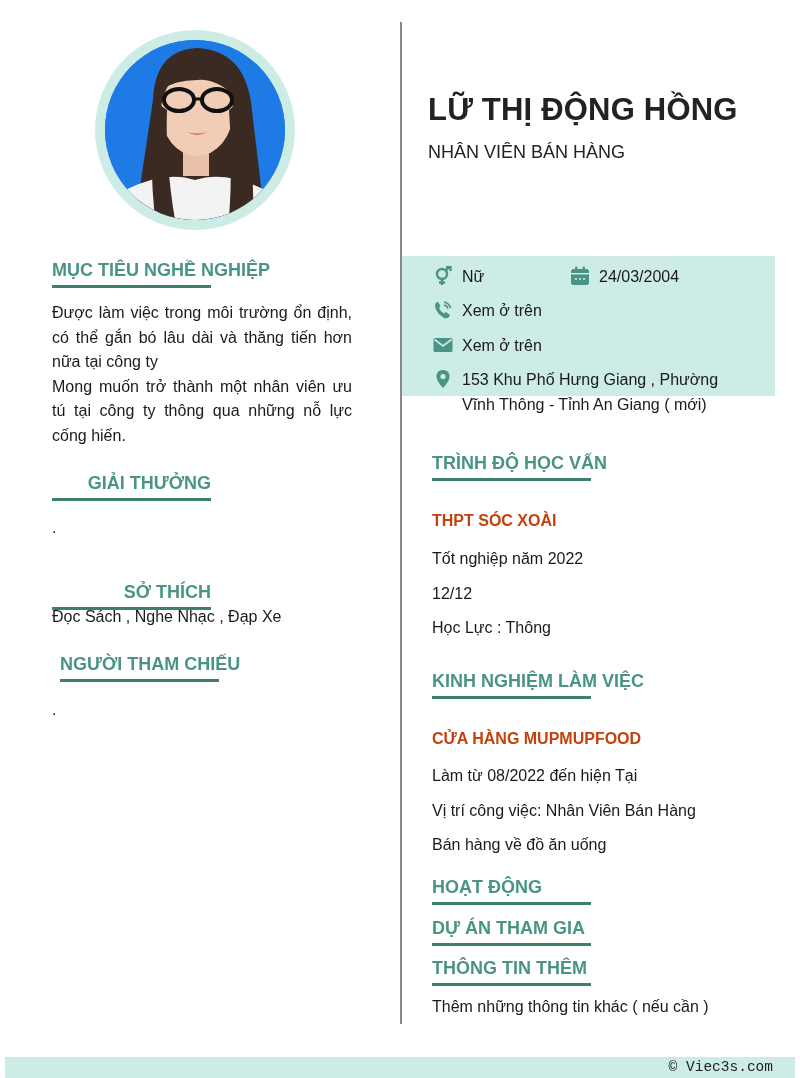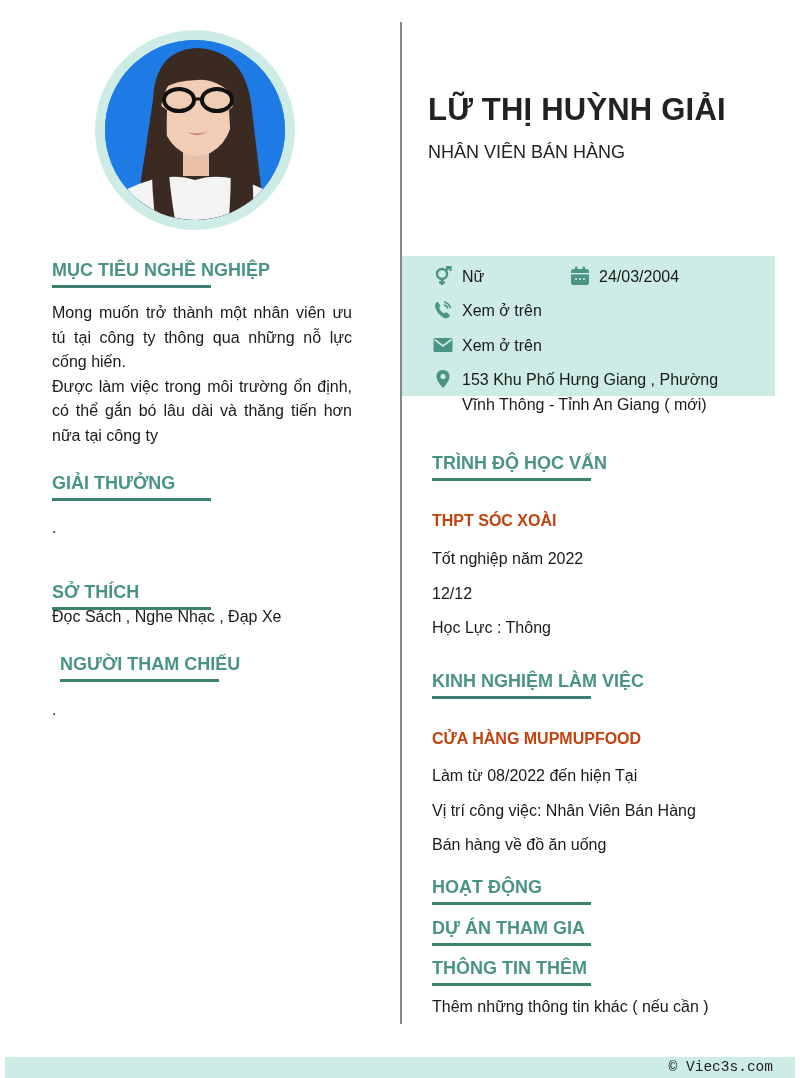--- a/index.html
+++ b/index.html
@@ -6,21 +6,21 @@
     html, body { width: 800px; height: 1078px; background: #ffffff; overflow: hidden; }
     body { position: relative; font-family: "Liberation Sans", "DejaVu Sans", sans-serif; color: #1a1a1a; }
 
     .divider { position: absolute; left: 400px; top: 22px; width: 2px; height: 1002px; background: #888888; }
 
     
     .avatar-ring { position: absolute; left: 95px; top: 30px; width: 200px; height: 200px; border-radius: 50%; background: #cdece5; }
     .avatar { position: absolute; left: 10px; top: 10px; width: 180px; height: 180px; border-radius: 50%; overflow: hidden; background: #1e7be6; }
     .sec-title { font-weight: bold; font-size: 18px; color: #4a9485; letter-spacing: 0; line-height: 22px; white-space: nowrap; }
     .sec-bar { width: 159px; height: 3px; background: #3d7f71; margin-top: 4px; }
-    .abs { position: absolute; }
+    .abs { position: absolute; text-align: right; }
     .body-text { font-size: 16px; line-height: 24.5px; color: #1a1a1a; }
     .justify { text-align: justify; }
 
     
     .name { position: absolute; left: 428px; top: 92px; font-size: 31px; font-weight: bold; color: #222222; white-space: nowrap; letter-spacing: 0.2px; }
     .job { position: absolute; left: 428px; top: 142px; font-size: 18px; color: #222222; white-space: nowrap; }
 
     .contact-box { position: absolute; left: 402px; top: 256px; width: 373px; height: 140px; background: #cdece5; }
     .c-row { position: absolute; display: flex; align-items: flex-start; font-size: 16px; color: #1a1a1a; line-height: 24.5px; }
     .c-icon { width: 22px; height: 22px; margin-right: 8px; flex: none; display: flex; align-items: center; justify-content: center; }
@@ -62,43 +62,43 @@
       <path d="M136 60 Q150 120 148 180 L124 180 Q128 120 124 70 Z" fill="#3a2a22"></path>
     </svg>
   </div>
 </div>
 
 <div class="abs" style="left:52px; top:259px;">
   <div class="sec-title">MỤC TIÊU NGHỀ NGHIỆP</div>
   <div class="sec-bar"></div>
 </div>
 <div class="abs body-text justify" style="left:52px; top:301px; width:300px;">
+  <div>Được làm việc trong môi trường ổn định, có thể gắn bó lâu dài và thăng tiến hơn nữa tại công ty</div>
   <div>Mong muốn trở thành một nhân viên ưu tú tại công ty thông qua những nỗ lực cống hiến.</div>
-  <div>Được làm việc trong môi trường ổn định, có thể gắn bó lâu dài và thăng tiến hơn nữa tại công ty</div>
 </div>
 
 <div class="abs" style="left:52px; top:472px;">
   <div class="sec-title">GIẢI THƯỞNG</div>
   <div class="sec-bar"></div>
 </div>
 <div class="abs body-text" style="left:52px; top:516px;">.</div>
 
 <div class="abs" style="left:52px; top:581px;">
   <div class="sec-title">SỞ THÍCH</div>
   <div class="sec-bar"></div>
 </div>
 <div class="abs body-text" style="left:52px; top:605px; white-space:nowrap;">Đọc Sách , Nghe Nhạc , Đạp Xe</div>
 
 <div class="abs" style="left:52px; top:653px;margin-left:8px;">
   <div class="sec-title">NGƯỜI THAM CHIẾU</div>
   <div class="sec-bar"></div>
 </div>
 <div class="abs body-text" style="left:52px; top:698px;">.</div>
 
-<div class="name">LỮ THỊ HUỲNH GIẢI</div>
+<div class="name">LỮ THỊ ĐỘNG HỒNG</div>
 <div class="job">NHÂN VIÊN BÁN HÀNG</div>
 
 <div class="contact-box">
   <div class="c-row" style="left:30px; top:9px;">
     <span class="c-icon">
       <svg width="20" height="20" viewBox="0 0 20 20">
           <circle cx="9" cy="8" r="5" fill="none" stroke="#4a9485" stroke-width="2.4"></circle>
           <line x1="9" y1="13" x2="9" y2="19" stroke="#4a9485" stroke-width="2.4"></line>
           <line x1="6" y1="16.5" x2="12" y2="16.5" stroke="#4a9485" stroke-width="2.4"></line>
           <line x1="12.5" y1="4.5" x2="17" y2="0.5" stroke="#4a9485" stroke-width="2.4"></line>

